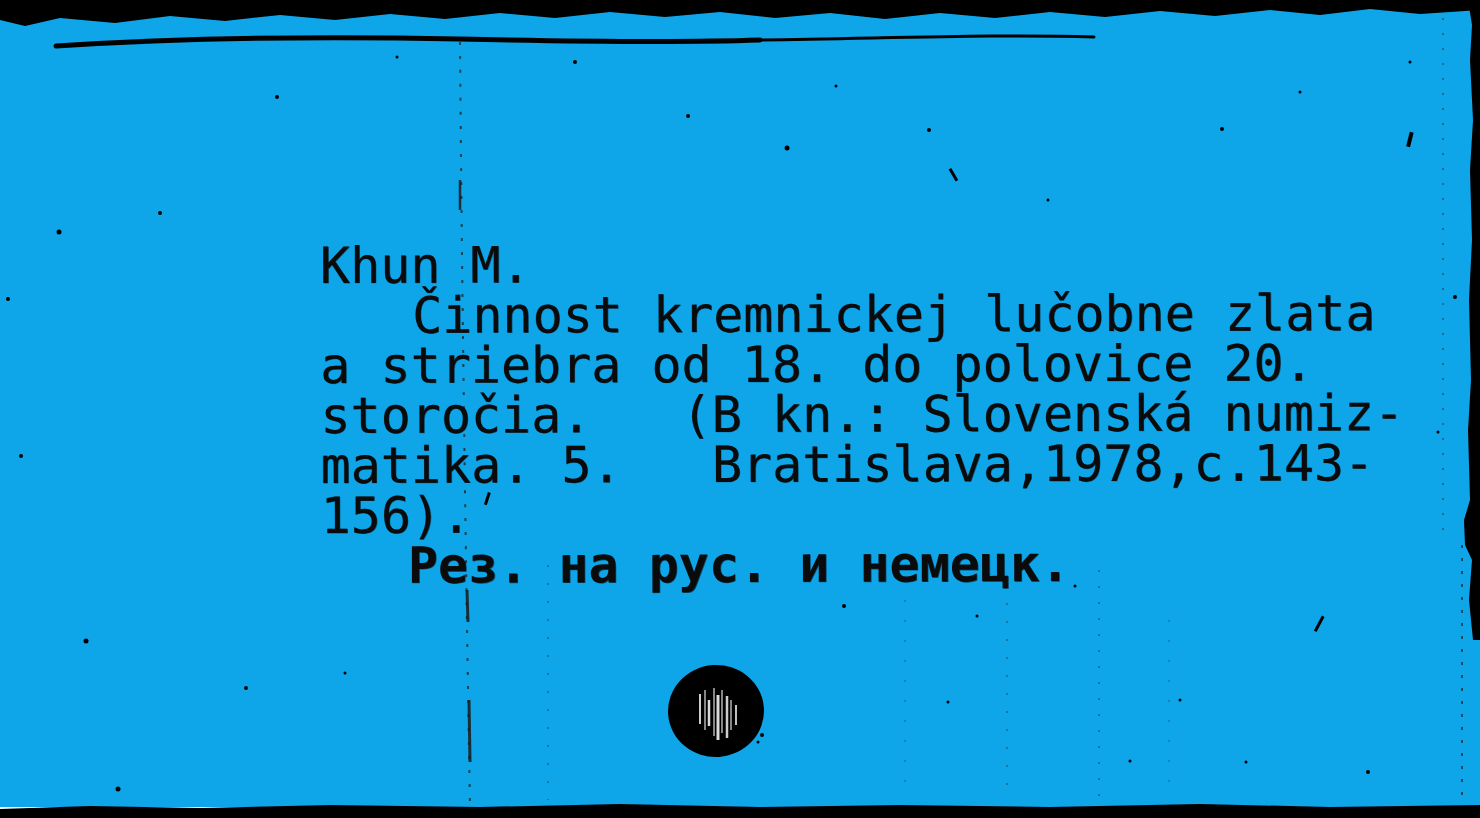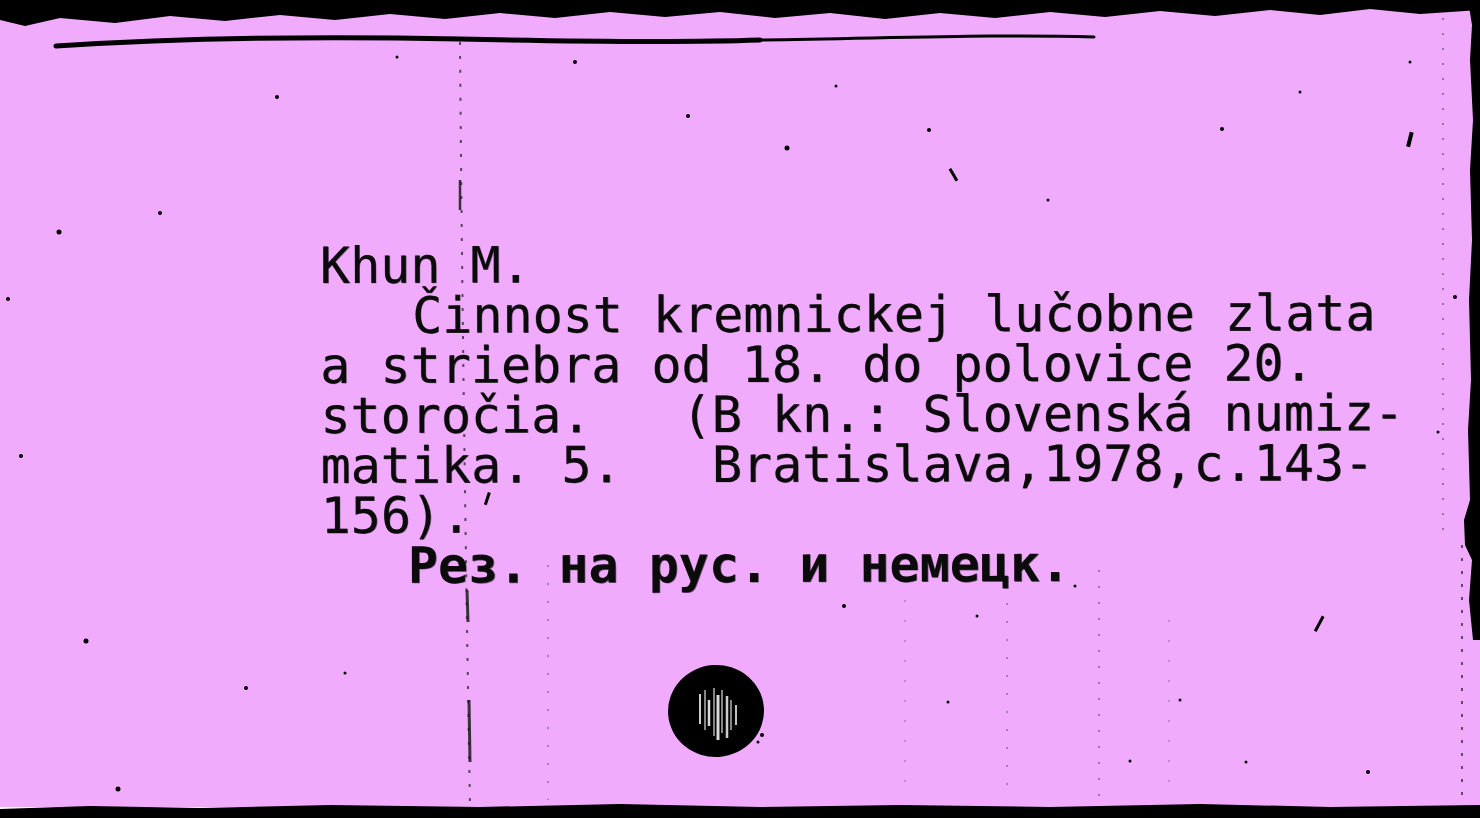--- a/index.html
+++ b/index.html
@@ -4,21 +4,21 @@
 <style>
   html, body {
     margin: 0; padding: 0;
     width: 1480px; height: 818px;
     background: #ffffff;
     overflow: hidden;
   }
   .scan {
     position: relative;
     width: 1480px; height: 807px;
-    background: #f0abfc;
+    background: #0ea5e9;
   }
   .artifacts {
     position: absolute;
     left: 0; top: 0;
     width: 1480px; height: 818px;
     pointer-events: none;
   }
   .textblock {
     position: absolute;
     left: 320px; top: 241px;

